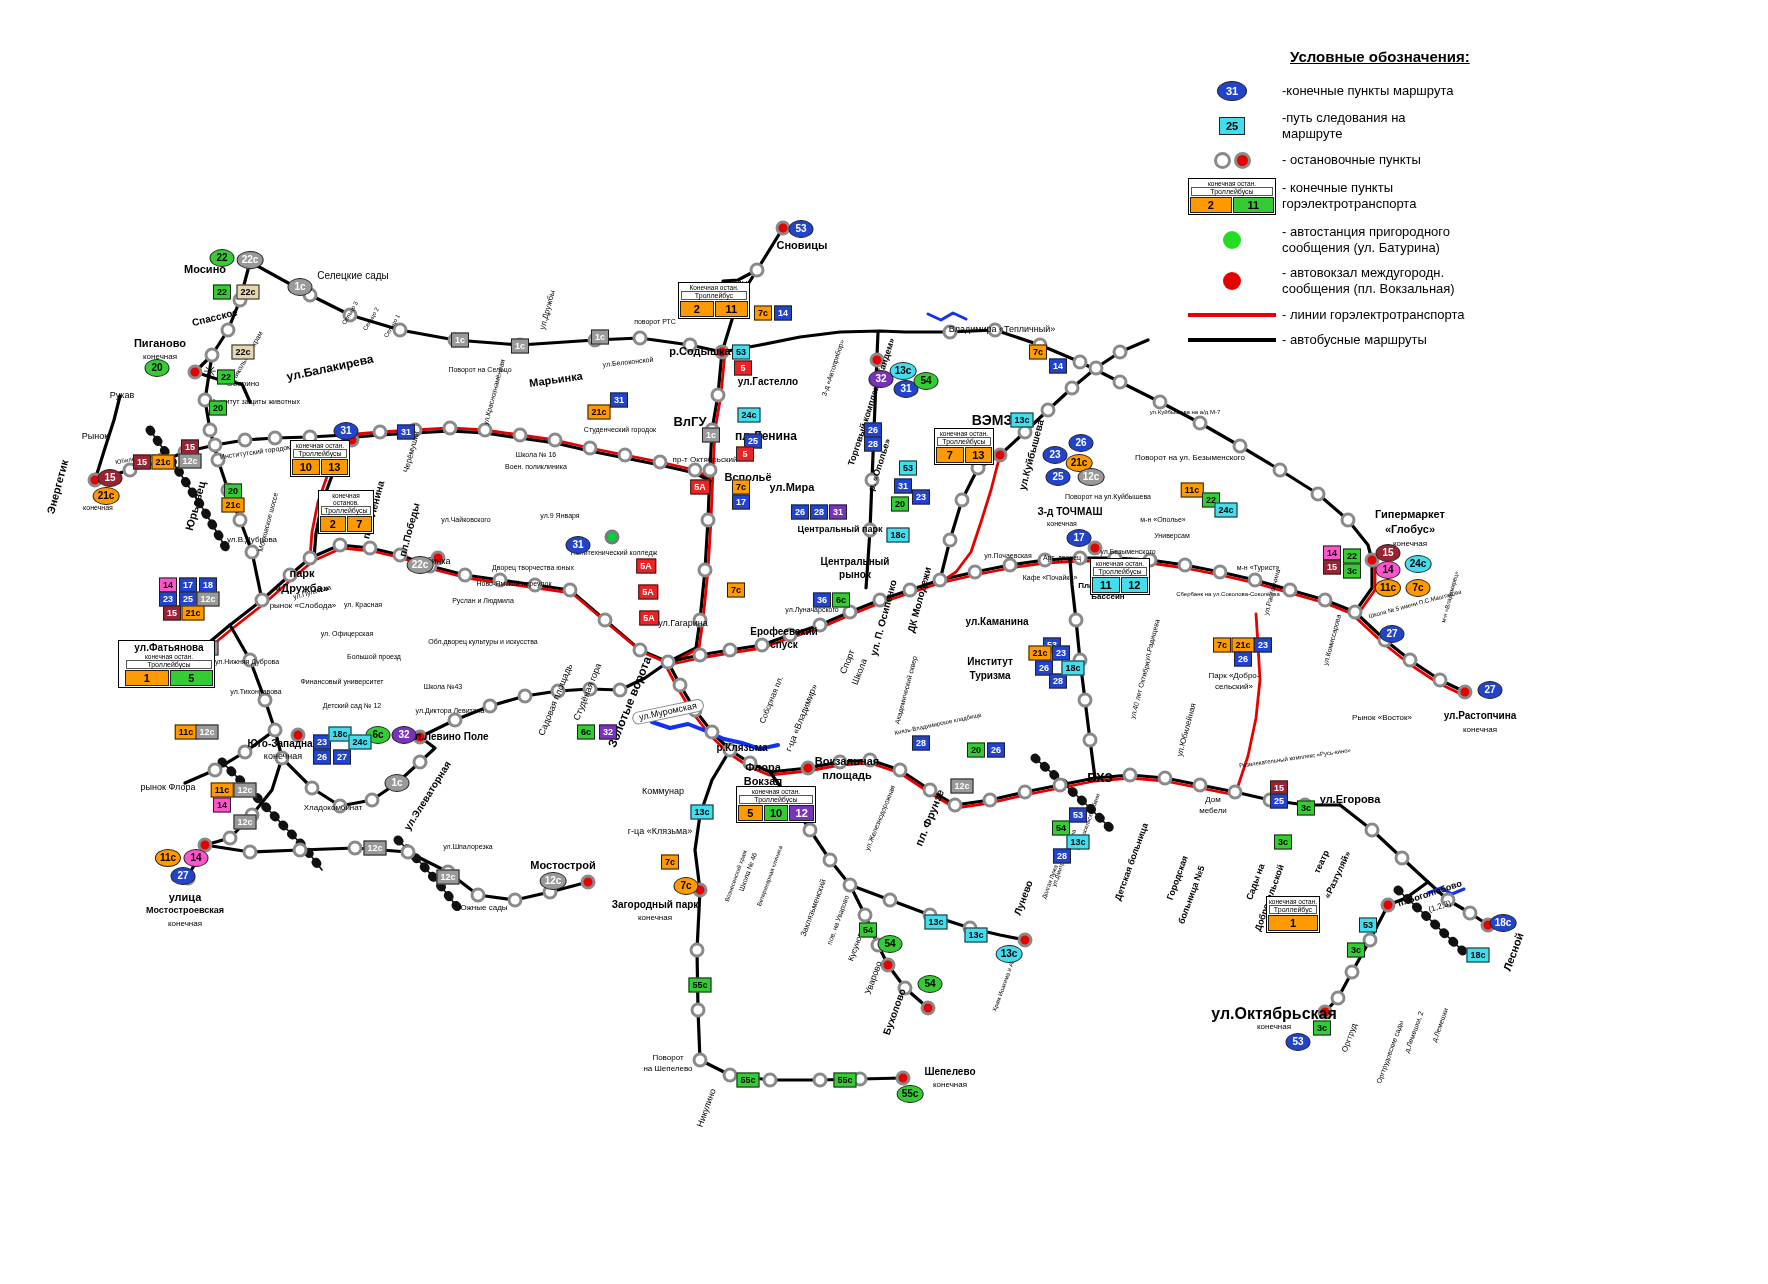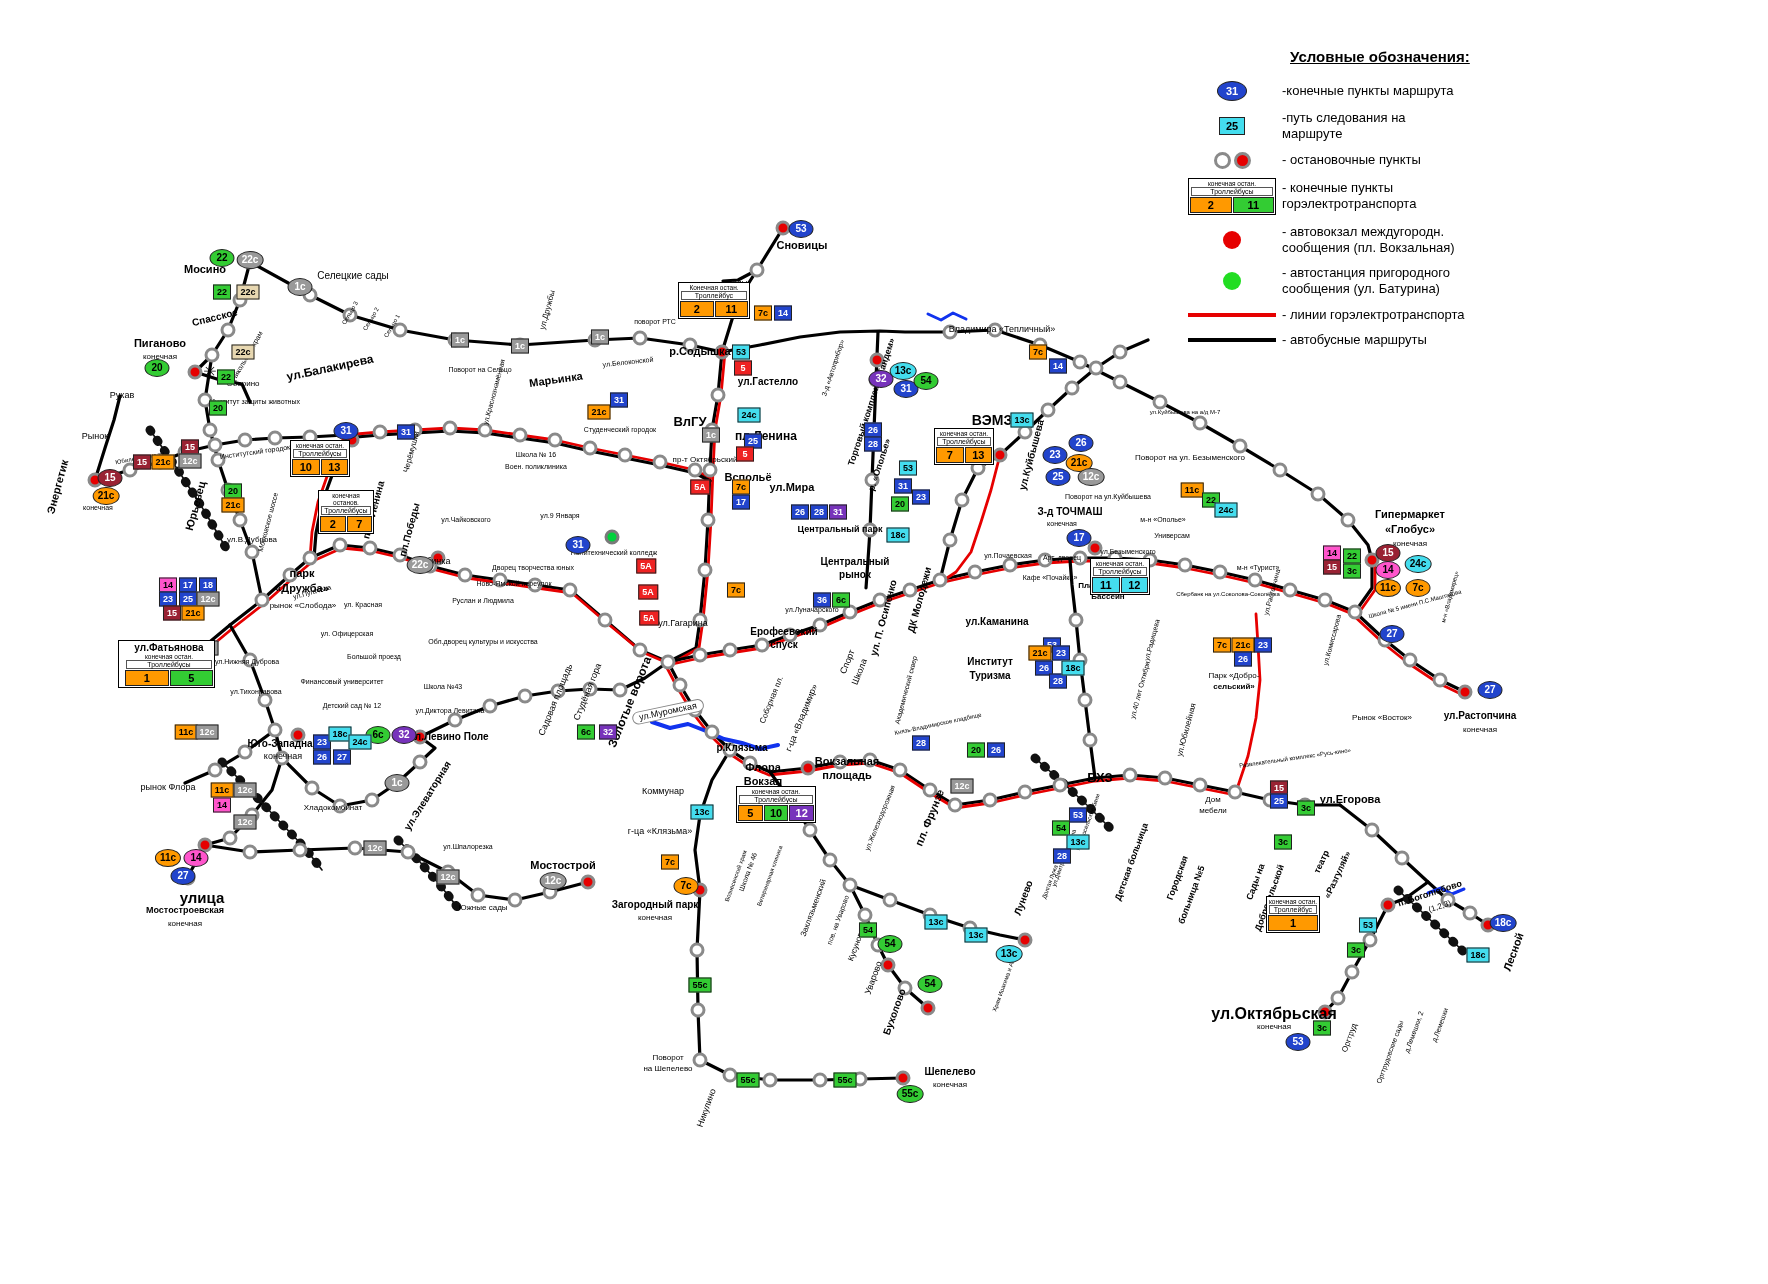--- a/index.html
+++ b/index.html
@@ -551,21 +551,21 @@
       <div class="lbl" style="left: 374px; top: 657px; font-size: 7px; transform: translate(-50%, -50%) rotate(0deg);">Большой проезд</div>
       <div class="lbl" style="left: 342px; top: 682px; font-size: 7px; transform: translate(-50%, -50%) rotate(0deg);">Финансовый университет</div>
       <div class="lbl" style="left: 352px; top: 706px; font-size: 7px; transform: translate(-50%, -50%) rotate(0deg);">Детский сад № 12</div>
       <div class="lbl" style="left: 256px; top: 692px; font-size: 7px; transform: translate(-50%, -50%) rotate(0deg);">ул.Тихонравова</div>
       <div class="lbl" style="left: 247px; top: 662px; font-size: 7px; transform: translate(-50%, -50%) rotate(0deg);">ул.Нижняя Дуброва</div>
       <div class="lbl bold" style="left: 283px; top: 744px; font-size: 10px; transform: translate(-50%, -50%) rotate(0deg);">Юго-Западная</div>
       <div class="lbl" style="left: 283px; top: 757px; font-size: 9px; transform: translate(-50%, -50%) rotate(0deg);">конечная</div>
       <div class="lbl" style="left: 168px; top: 788px; font-size: 9px; transform: translate(-50%, -50%) rotate(0deg);">рынок Флора</div>
       <div class="lbl" style="left: 333px; top: 808px; font-size: 8px; transform: translate(-50%, -50%) rotate(0deg);">Хладокомбинат</div>
       <div class="lbl bold" style="left: 428px; top: 796px; font-size: 10px; transform: translate(-50%, -50%) rotate(-58deg);">ул.Элеваторная</div>
-      <div class="lbl bold" style="left: 202px; top: 898px; font-size: 15px; transform: translate(-50%, -50%) rotate(0deg);">улица</div>
+      <div class="lbl bold" style="left: 185px; top: 898px; font-size: 11px; transform: translate(-50%, -50%) rotate(0deg);">улица</div>
       <div class="lbl bold" style="left: 185px; top: 911px; font-size: 9px; transform: translate(-50%, -50%) rotate(0deg);">Мостостроевская</div>
       <div class="lbl" style="left: 185px; top: 924px; font-size: 8px; transform: translate(-50%, -50%) rotate(0deg);">конечная</div>
       <div class="lbl bold" style="left: 563px; top: 866px; font-size: 11px; transform: translate(-50%, -50%) rotate(0deg);">Мостострой</div>
       <div class="lbl" style="left: 468px; top: 847px; font-size: 7px; transform: translate(-50%, -50%) rotate(0deg);">ул.Шпалорезка</div>
       <div class="lbl" style="left: 483px; top: 908px; font-size: 8px; transform: translate(-50%, -50%) rotate(0deg);">Южные сады</div>
       <div class="lbl bold" style="left: 449px; top: 737px; font-size: 10px; transform: translate(-50%, -50%) rotate(0deg);">ул.Левино Поле</div>
       <div class="lbl" style="left: 450px; top: 711px; font-size: 7px; transform: translate(-50%, -50%) rotate(0deg);">ул.Диктора Левитана</div>
       <div class="lbl" style="left: 443px; top: 687px; font-size: 7px; transform: translate(-50%, -50%) rotate(0deg);">Школа №43</div>
       <div class="lbl" style="left: 483px; top: 642px; font-size: 7px; transform: translate(-50%, -50%) rotate(0deg);">Обл.дворец культуры и искусства</div>
       <div class="lbl" style="left: 483px; top: 601px; font-size: 7px; transform: translate(-50%, -50%) rotate(0deg);">Руслан и Людмила</div>
@@ -610,21 +610,21 @@
       <div class="lbl" style="left: 1213px; top: 800px; font-size: 8px; transform: translate(-50%, -50%) rotate(0deg);">Дом</div>
       <div class="lbl" style="left: 1213px; top: 811px; font-size: 8px; transform: translate(-50%, -50%) rotate(0deg);">мебели</div>
       <div class="lbl bold" style="left: 1350px; top: 800px; font-size: 11px; transform: translate(-50%, -50%) rotate(0deg);">ул.Егорова</div>
       <div class="lbl bold" style="left: 1322px; top: 862px; font-size: 9px; transform: translate(-50%, -50%) rotate(-65deg);">театр</div>
       <div class="lbl bold" style="left: 1338px; top: 875px; font-size: 9px; transform: translate(-50%, -50%) rotate(-65deg);">«Разгуляй»</div>
       <div class="lbl" style="left: 1295px; top: 758px; font-size: 6px; transform: translate(-50%, -50%) rotate(-8deg);">Развлекательный комплекс «Русь-кино»</div>
       <div class="lbl" style="left: 1187px; top: 730px; font-size: 8px; transform: translate(-50%, -50%) rotate(-75deg);">ул.Юбилейная</div>
       <div class="lbl" style="left: 1140px; top: 690px; font-size: 7px; transform: translate(-50%, -50%) rotate(-75deg);">ул.40 лет Октября</div>
       <div class="lbl" style="left: 1152px; top: 640px; font-size: 7px; transform: translate(-50%, -50%) rotate(-75deg);">ул.Радищева</div>
       <div class="lbl" style="left: 1234px; top: 676px; font-size: 8px; transform: translate(-50%, -50%) rotate(0deg);">Парк «Добро-</div>
-      <div class="lbl" style="left: 1234px; top: 687px; font-size: 8px; transform: translate(-50%, -50%) rotate(0deg); font-weight: bold;">сельский»</div>
+      <div class="lbl" style="left: 1234px; top: 687px; font-size: 8px; transform: translate(-50%, -50%) rotate(0deg);">сельский»</div>
       <div class="lbl bold" style="left: 1178px; top: 878px; font-size: 9px; transform: translate(-50%, -50%) rotate(-70deg);">Городская</div>
       <div class="lbl bold" style="left: 1192px; top: 895px; font-size: 9px; transform: translate(-50%, -50%) rotate(-70deg);">больница №5</div>
       <div class="lbl bold" style="left: 1132px; top: 862px; font-size: 9px; transform: translate(-50%, -50%) rotate(-70deg);">Детская больница</div>
       <div class="lbl bold" style="left: 1256px; top: 882px; font-size: 9px; transform: translate(-50%, -50%) rotate(-70deg);">Сады на</div>
       <div class="lbl bold" style="left: 1270px; top: 898px; font-size: 9px; transform: translate(-50%, -50%) rotate(-70deg);">Добросельской</div>
       <div class="lbl" style="left: 1064px; top: 858px; font-size: 6px; transform: translate(-50%, -50%) rotate(-70deg);">ул.Дмитрия Погодина</div>
       <div class="lbl" style="left: 1088px; top: 822px; font-size: 6px; transform: translate(-50%, -50%) rotate(-70deg);">Красносельские бани</div>
       <div class="lbl bold" style="left: 1430px; top: 894px; font-size: 9px; transform: translate(-50%, -50%) rotate(-18deg);">п. Боголюбово</div>
       <div class="lbl" style="left: 1440px; top: 907px; font-size: 8px; transform: translate(-50%, -50%) rotate(-18deg);">(1,2,3)</div>
       <div class="lbl bold" style="left: 1514px; top: 952px; font-size: 11px; transform: translate(-50%, -50%) rotate(-70deg);">Лесной</div>
@@ -759,35 +759,35 @@
         </span>
       </span>
       <span class="lg-text">
         <div>- конечные пункты</div>
         <div>горэлектротранспорта</div>
       </span>
     </div>
 
     <div class="lg-row">
       <span class="lg-icon">
+          <span class="lg-big green"></span>
+        </span>
+      <span class="lg-text">
+        <div>- автостанция пригородного</div>
+        <div>сообщения (ул. Батурина)</div>
+      </span>
+    </div>
+
+    <div class="lg-row">
+      <span class="lg-icon">
           <span class="lg-big red"></span>
         </span>
       <span class="lg-text">
         <div>- автовокзал междугородн.</div>
         <div>сообщения (пл. Вокзальная)</div>
-      </span>
-    </div>
-
-    <div class="lg-row">
-      <span class="lg-icon">
-          <span class="lg-big green"></span>
-        </span>
-      <span class="lg-text">
-        <div>- автостанция пригородного</div>
-        <div>сообщения (ул. Батурина)</div>
       </span>
     </div>
 
     <div class="lg-row">
       <span class="lg-icon">
           <span class="lg-line"></span>
         </span>
       <span class="lg-text">- линии горэлектротранспорта</span>
     </div>
 

